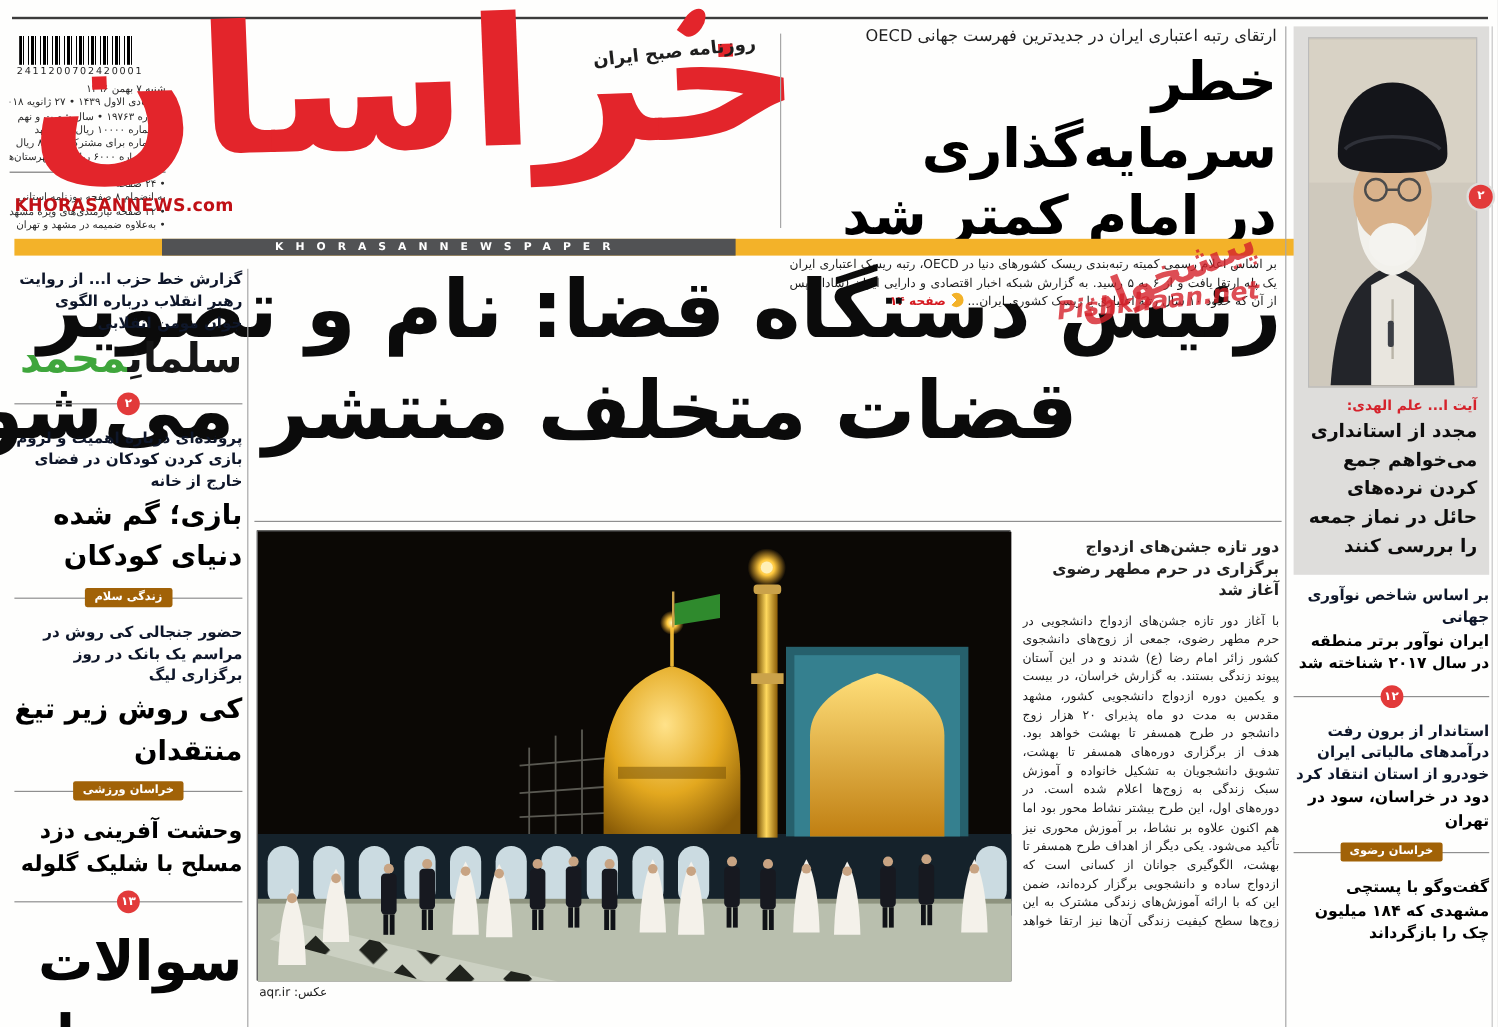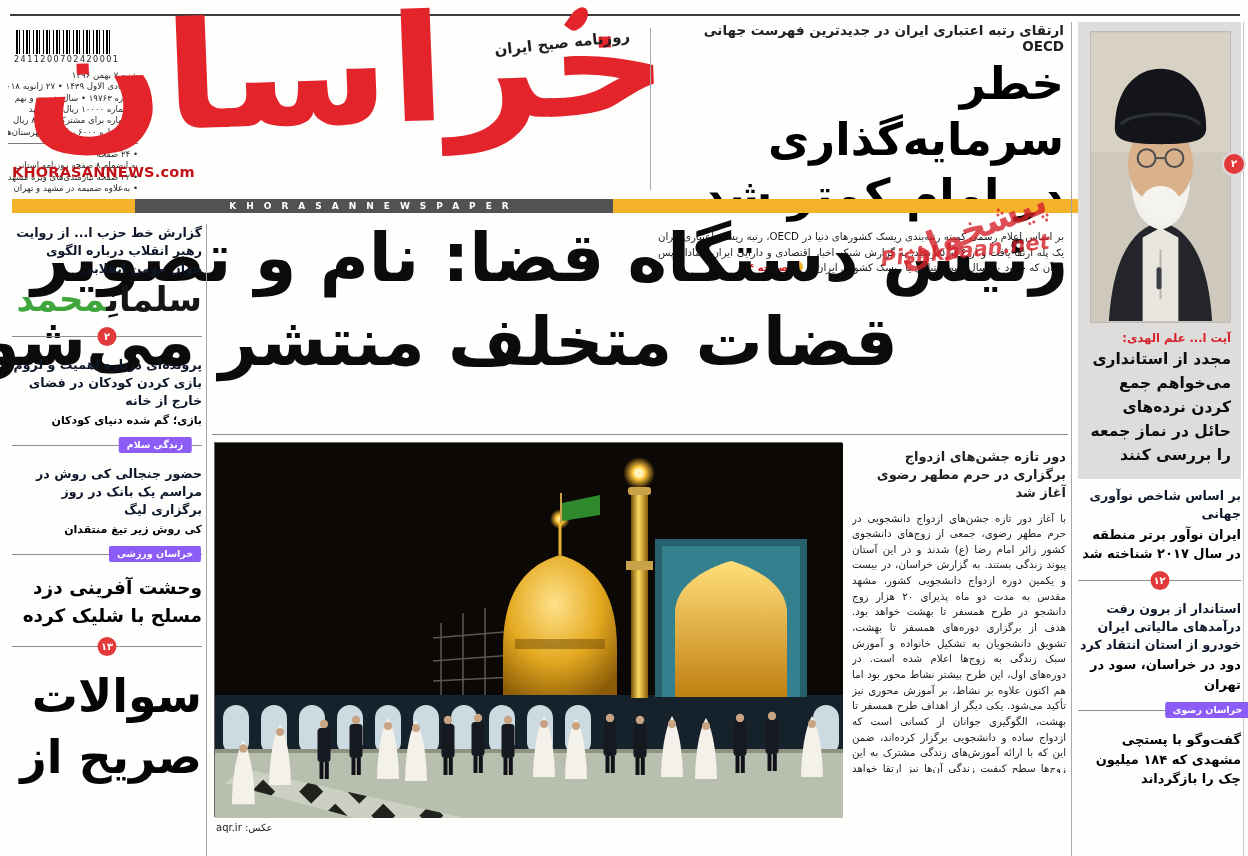--- a/index.html
+++ b/index.html
@@ -23,21 +23,21 @@
   .pub-div { border-top:1px solid #7c7c7c; margin:5px 0; }
   .site-logo { position:absolute; left:12px; top:164px; font-size:14.5px; font-weight:bold; color:#c01116; letter-spacing:.2px; }
   .masthead { position:absolute; left:150px; top:8px; width:490px; height:188px; overflow:visible; }
   .masthead-word {
     position:absolute; right:6px; top:-28px; font-size:148px; font-weight:bold; color:#e3252b;
     transform:scaleX(1.12) rotate(-2deg); transform-origin:center; letter-spacing:-6px; line-height:1.25;
   }
   .masthead-tagline { position:absolute; right:10px; top:26px; font-size:15px; font-weight:bold; color:#1e1e1e; transform:rotate(-6deg); }
   .masthead-drop { position:absolute; left:420px; top:-2px; width:16px; height:26px; background:#e3252b; border-radius:50% 50% 50% 0; transform:rotate(35deg); }
   .topstory { position:absolute; left:658px; top:22px; width:406px; text-align:right; }
-  .topstory .kicker { font-size:13.5px; font-weight:bold; color:#222; margin-bottom:2px; }
+  .topstory .kicker { font-size:13.5px; font-weight:normal; color:#222; margin-bottom:2px; }
   .topstory .t1, .topstory .t2 { font-size:45px; font-weight:bold; color:#000; line-height:1.24; letter-spacing:-1px; }
   .topstory .lead { margin-top:6px; font-size:10.2px; line-height:1.5; color:#1c1c1c; text-align:justify; }
   .pageref { color:#d61a21; font-weight:bold; white-space:nowrap; }
   .pac { display:inline-block; width:12px; height:12px; vertical-align:-2px; margin:0 3px;
     background:conic-gradient(from 315deg, #f3b229 0 270deg, transparent 270deg 360deg); border-radius:50%; }
 
   
   .strip { position:absolute; left:12px; top:199px; width:1194px; height:14px; background:#f3b229; }
   .strip-dark { position:absolute; left:123px; top:0; width:478px; height:14px; background:#515254;
     color:#fff; font-size:9px; font-weight:bold; letter-spacing:10px; text-align:center; line-height:14px; }
@@ -57,27 +57,27 @@
 
   
   .pstory { position:absolute; left:852px; top:448px; width:214px; text-align:right; }
   .pstory .kicker { font-size:13px; font-weight:bold; color:#222; line-height:1.4; }
   .pstory .title { font-size:30px; font-weight:bold; color:#000; line-height:1.35; margin-top:4px; }
   .pstory .body { margin-top:8px; font-size:10.3px; line-height:1.52; color:#1b1b1b; text-align:justify; height:262px; overflow:hidden; }
 
   
   .ls { position:absolute; left:12px; top:224px; width:190px; text-align:right; }
   .ls .kicker, .rs .kicker { font-size:12.6px; font-weight:bold; color:#0f172a; line-height:1.42; }
-  .ls .title { font-size:11px; font-weight:bold; color:#000; line-height:1.5; margin-top:3px; }
+  .ls .title { font-size:23px; font-weight:bold; color:#000; line-height:1.5; margin-top:3px; }
   .divrow { position:relative; height:20px; margin:7px 0 9px 0; }
   .divrow .line { position:absolute; left:0; right:0; top:9px; height:1px; background:#8f8f8f; }
   .badge-circle { position:absolute; left:50%; top:0; transform:translateX(-50%); width:19px; height:19px;
     background:#e23a3a; color:#fff; border-radius:50%; font-size:10px; font-weight:bold; text-align:center; line-height:19px; }
-  .badge-box { position:absolute; left:50%; top:1px; transform:translateX(-50%); background:#8b5cf6; color:#fff;
-    font-size:9.5px; font-weight:bold; padding:2px 8px 3px; border-radius:2px; white-space:nowrap;margin-left:48px; }
+  .badge-box { position:absolute; left:50%; top:1px; transform:translateX(-50%); background:#a16207; color:#fff;
+    font-size:9.5px; font-weight:bold; padding:2px 8px 3px; border-radius:2px; white-space:nowrap; }
   .salman { font-size:34px; font-weight:bold; line-height:1.25; letter-spacing:-1px; }
   .salman .g { color:#3fa63c; }
   .bigwords { font-size:46px; font-weight:bold; text-align:right; line-height:1.32; letter-spacing:-1px; color:#050505; }
 
   .rs { position:absolute; left:1078px; top:22px; width:163px; text-align:right; }
   .rs-graybox { background:#dedddb; padding:9px 10px 12px; }
   .cleric { width:141px; height:292px; background:#cfc9bd; display:block; border:1px solid #bbb; }
   .rs-label { color:#d5222b; font-size:11.5px; font-weight:bold; margin-top:8px; }
   .rs-toptitle { font-size:15.5px; font-weight:bold; line-height:1.55; color:#0d0d0d; margin-top:2px; }
   .rs .title { font-size:13px; font-weight:bold; color:#000; line-height:1.5; margin-top:2px; }
@@ -163,21 +163,21 @@
     <div>
       <div class="kicker">حضور جنجالی کی روش در مراسم یک بانک در روز برگزاری لیگ</div>
       <div class="title">کی روش زیر تیغ منتقدان</div>
       <div class="divrow">
           <div class="line"></div>
           <div class="badge-box">خراسان ورزشی</div>
         </div>
     </div>
 
     <div>
-      <div class="title" style="font-size:18.5px;">وحشت آفرینی دزد مسلح با شلیک کرده</div>
+      <div class="title" style="font-size:18.5px;">وحشت آفرینی دزد مسلح با شلیک گلوله</div>
       <div class="divrow">
           <div class="line"></div>
           <div class="badge-circle">۱۳</div>
         </div>
     </div>
 
     <div>
       <div class="bigwords">
         <div>سوالات</div>
         <div>صریح از</div>

